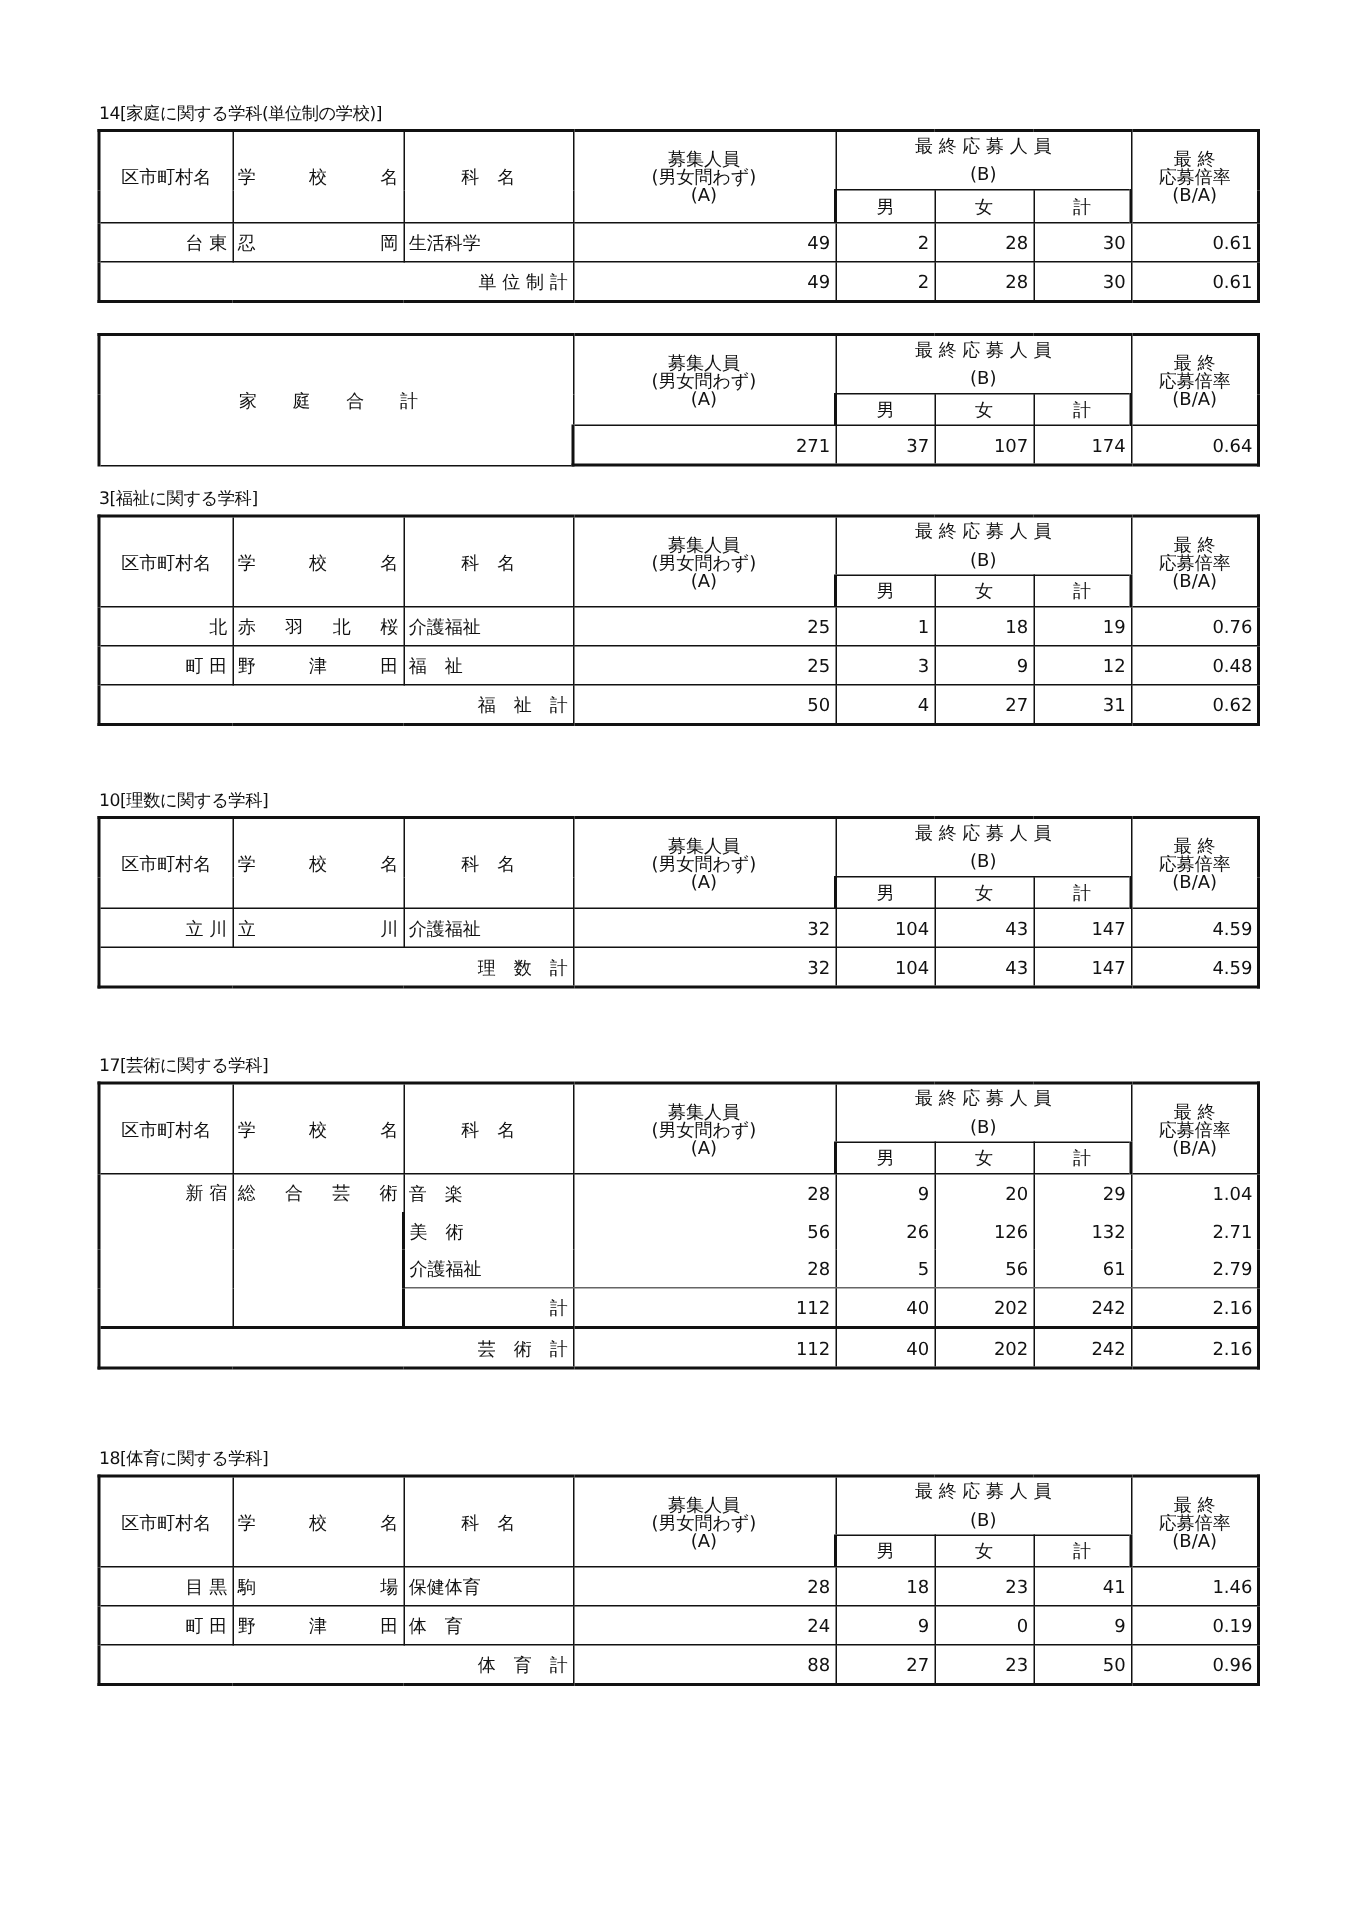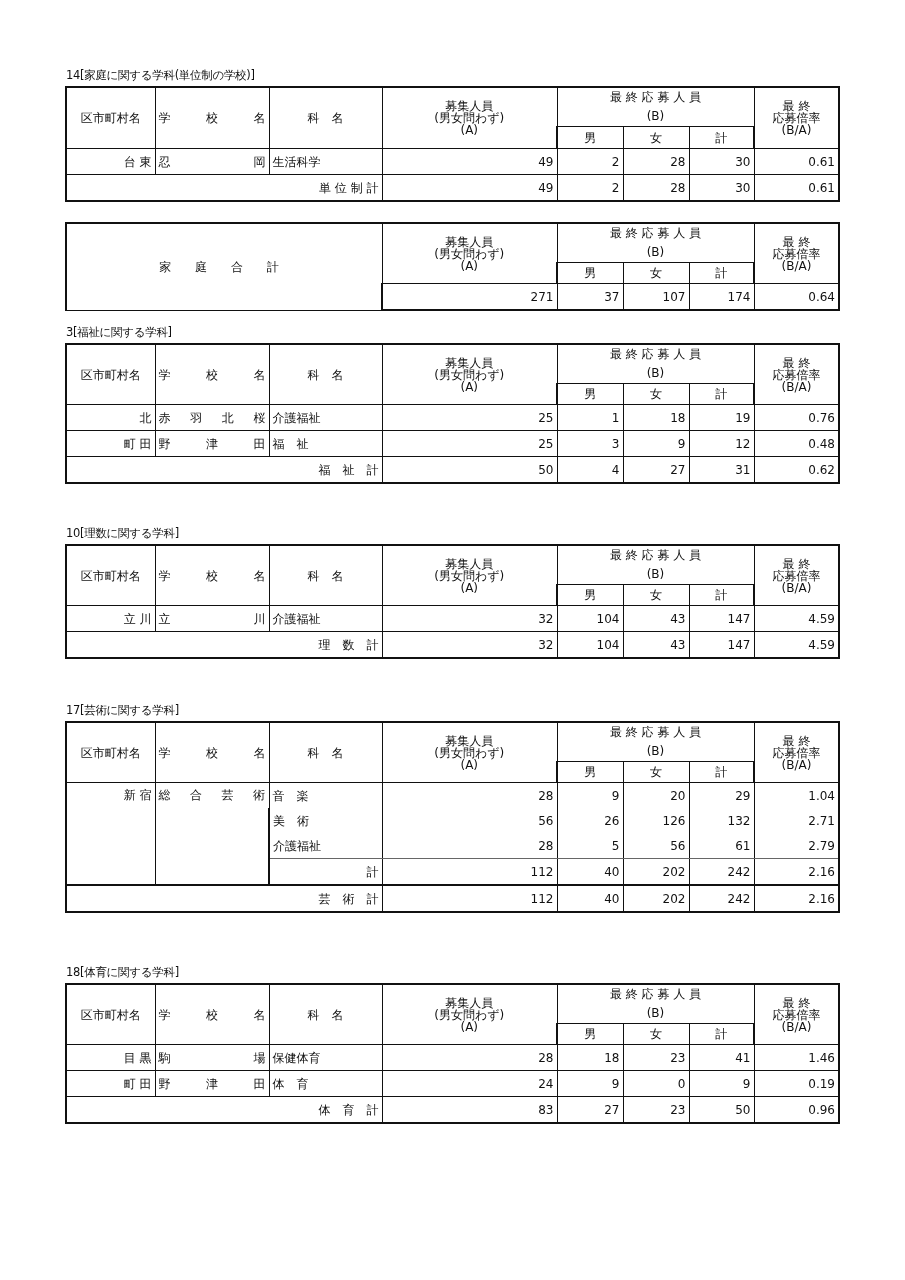--- a/index.html
+++ b/index.html
@@ -454,21 +454,21 @@
         </td>
     <td>体　育</td>
     <td class="num">24</td>
     <td class="num">9</td>
     <td class="num">0</td>
     <td class="num">9</td>
     <td class="num">0.19</td>
   </tr>
   <tr>
     <td colspan="3" class="c">体　育　計</td>
-    <td class="num">83</td>
+    <td class="num">88</td>
     <td class="num">27</td>
     <td class="num">23</td>
     <td class="num">50</td>
     <td class="num">0.96</td>
   </tr>
 </tbody>
   </table>
 
 <div class="logo">
   <span>ReseMom</span><small>リセマム</small>

